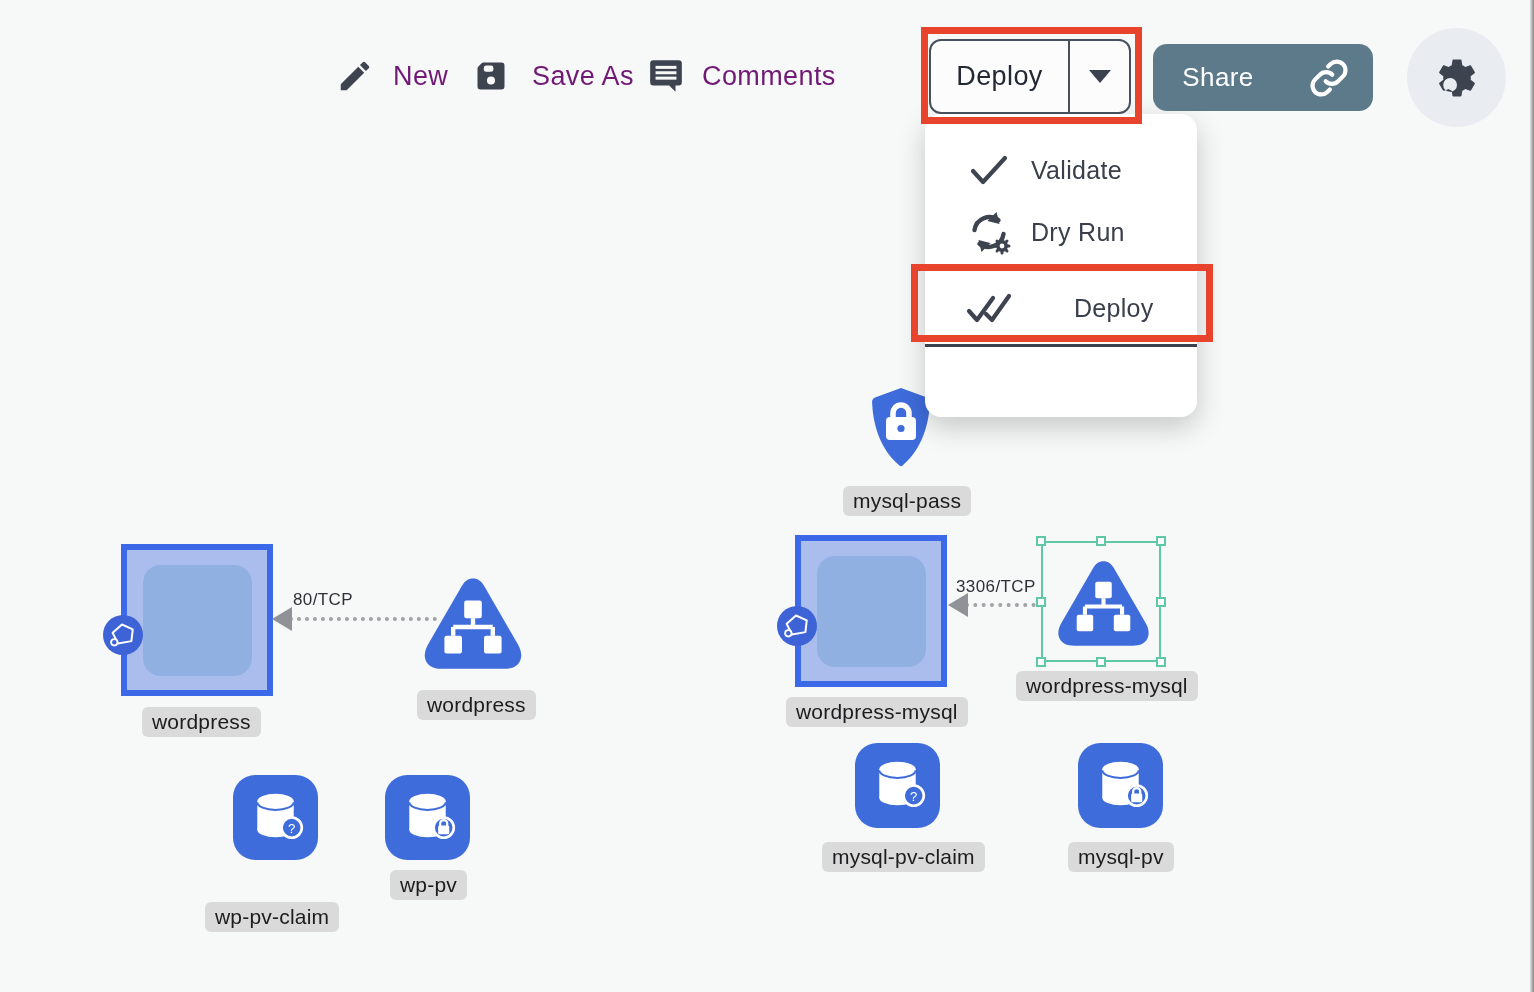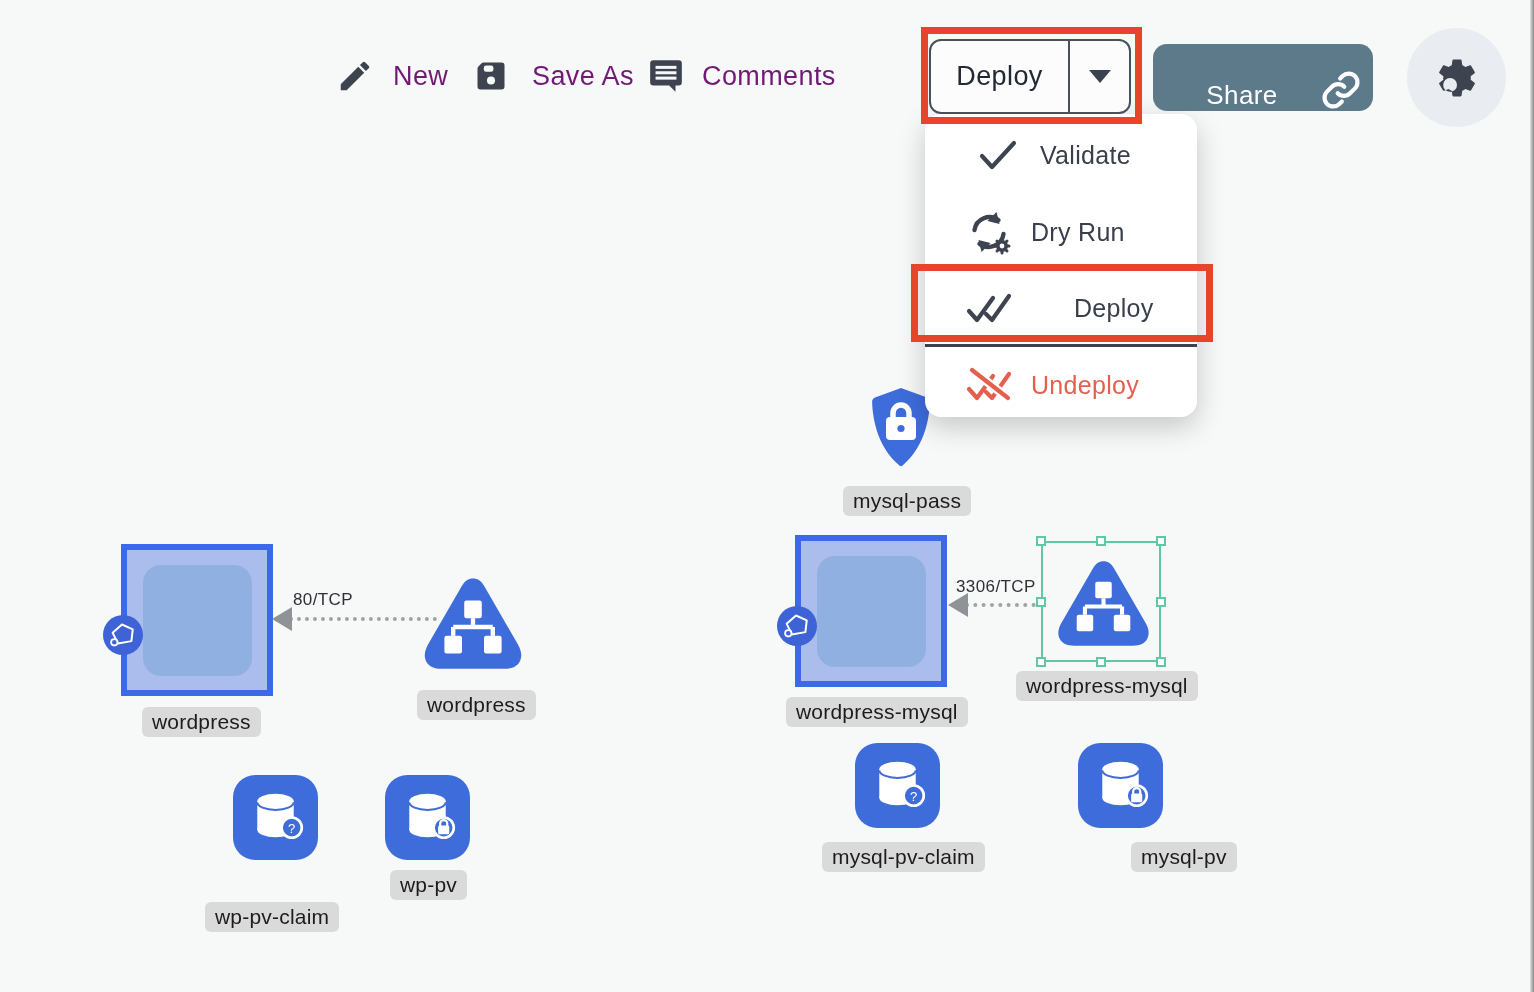--- a/index.html
+++ b/index.html
@@ -26,21 +26,21 @@
   .actions-btn .caret-wrap{flex:1;display:flex;align-items:center;justify-content:center;}
   .caret{width:0;height:0;border-left:11px solid transparent;border-right:11px solid transparent;
     border-top:13px solid #39424e;}
   
   .hl{position:absolute;border:7px solid #e8432c;background:transparent;z-index:12;pointer-events:none;}
   .hl-actions{left:921px;top:27px;width:221px;height:97px;}
   .hl-deploy{left:911px;top:264px;width:302px;height:78px;}
   
   .share-btn{
     position:absolute;left:1153px;top:44px;width:220px;height:67px;z-index:11;
-    background:#5d7a8a;border-radius:14px;display:flex;align-items:flex-end;cursor:pointer;padding-left:24px;
+    background:#5d7a8a;border-radius:14px;display:flex;align-items:center;cursor:pointer;
   }
   .share-btn .lbl{width:130px;display:flex;align-items:center;justify-content:center;
     color:#fff;font-size:26px;letter-spacing:.4px;}
   .share-btn .vdiv{width:2px;background:rgba(255,255,255,.55);}
   .share-btn .link-wrap{flex:1;display:flex;align-items:center;justify-content:center;}
   
   .settings-btn{
     position:absolute;left:1407px;top:28px;width:99px;height:99px;border-radius:50%;
     background:#e9edf2;display:flex;align-items:center;justify-content:center;z-index:11;cursor:pointer;
   }
@@ -48,21 +48,21 @@
   .menu{
     position:absolute;left:925px;top:114px;width:272px;height:303px;z-index:10;
     background:#ffffff;border-radius:16px;box-shadow:0 10px 28px rgba(0,0,0,.20);
   }
   .menu-item{
     position:absolute;left:925px;width:272px;height:72px;z-index:10;
     display:flex;align-items:center;padding-left:40px;cursor:pointer;
   }
   .menu-item .mi-icon{width:48px;display:flex;justify-content:center;}
   .menu-item .mi-label{margin-left:18px;font-size:25px;color:#39404c;letter-spacing:.3px;white-space:nowrap;}
-  .mi-validate{top:119px;margin-left:9px;} .mi-dryrun{top:196px;} .mi-deploy{top:272px;gap:43px;} .mi-undeploy{top:349px;}
+  .mi-validate{top:134px;} .mi-dryrun{top:196px;} .mi-deploy{top:272px;gap:43px;} .mi-undeploy{top:349px;}
   .menu-divider{position:absolute;left:925px;top:344px;width:272px;height:3px;background:#3b4252;z-index:10;}
   .mi-undeploy .mi-label{color:#e4604e;}
   
   .node{position:absolute;z-index:1;}
   .chip{
     position:absolute;z-index:2;display:inline-flex;align-items:center;height:30px;
     padding:0 10px;background:#dadada;border-radius:6px;
     font-size:21px;color:#1c1c1e;letter-spacing:.2px;white-space:nowrap;
   }
   .dep-square{
@@ -234,21 +234,21 @@
         <ellipse cx="42" cy="54" rx="18" ry="7.5" fill="#fff"></ellipse>
         <rect x="24" y="26" width="36" height="28" fill="#fff"></rect>
         <ellipse cx="42" cy="26" rx="18" ry="7.5" fill="#fff"></ellipse>
         <path d="M24 27a18 7.5 0 0036 0" fill="none" stroke="#3e6cdb" stroke-width="2"></path>
         <circle cx="58" cy="52" r="10" fill="#3e6cdb" stroke="#fff" stroke-width="2.6"></circle>
         <path d="M54.5 51v-3a3.5 3.5 0 017 0v3" stroke="#fff" stroke-width="2.2" fill="none"></path>
         <rect x="52.5" y="50" width="11" height="8.5" rx="1.5" fill="#fff"></rect>
       </svg>
     </span>
   </div>
-  <div class="chip" style="left:1131px;top:842px;">mysql-pv</div>
+  <div class="chip" style="left:1068px;top:842px;">mysql-pv</div>
 
   <div class="menu"></div>
 
   <div class="menu-item mi-validate">
     <span class="mi-icon">
       <svg width="40" height="32" viewBox="0 0 40 32">
         <path d="M4 17l10 11L36 4" stroke="#3d4450" stroke-width="4.2" fill="none" stroke-linecap="round" stroke-linejoin="round"></path>
       </svg>
     </span>
     <span class="mi-label">Validate</span>
@@ -283,33 +283,20 @@
           <path d="M4 21l8 9L28 8"></path>
           <path d="M21 24l6 6L44 6"></path>
         </g>
       </svg>
     </span>
     <span class="mi-label">Deploy</span>
   </div>
 
   <div class="menu-divider"></div>
 
-  <div class="menu-item mi-undeploy">
-    <span class="mi-icon">
-      <svg width="48" height="40" viewBox="0 0 48 40">
-        <g stroke="#e4604e" stroke-width="4.2" fill="none" stroke-linecap="round" stroke-linejoin="round">
-          <path d="M4 24l8 9L28 11"></path>
-          <path d="M21 27l6 6L44 9"></path>
-        </g>
-        <path d="M7 5L43 33" stroke="#ffffff" stroke-width="9" stroke-linecap="round" fill="none"></path>
-        <path d="M7 5L43 33" stroke="#e4604e" stroke-width="4.2" stroke-linecap="round" fill="none"></path>
-      </svg>
-    </span>
-    <span class="mi-label">Undeploy</span>
-  </div>
 
   <div class="tb-item" style="left:336px;top:57px;gap:19px;">
     <span class="tb-icon">
       <svg width="38" height="38" viewBox="0 0 24 24">
         <path fill="#3d4450" d="M3 17.25V21h3.75L17.81 9.94l-3.75-3.75L3 17.25zM20.71 7.04c.39-.39.39-1.02 0-1.41l-2.34-2.34a.9959.9959 0 00-1.41 0l-1.83 1.83 3.75 3.75 1.83-1.83z"></path>
       </svg>
     </span>
     <span class="tb-label">New</span>
   </div>
 

